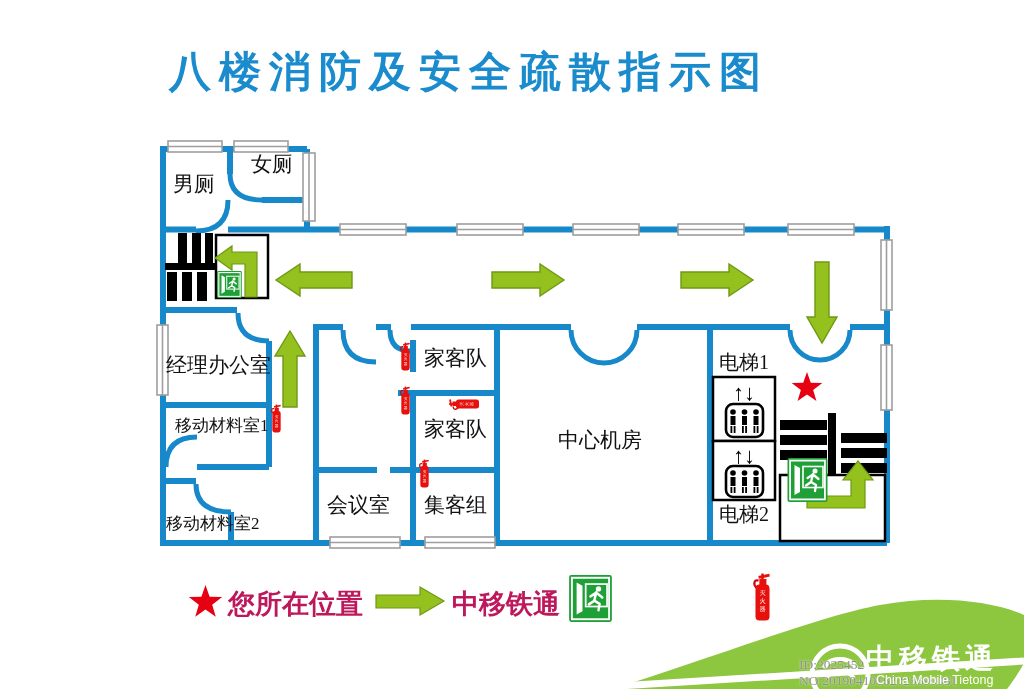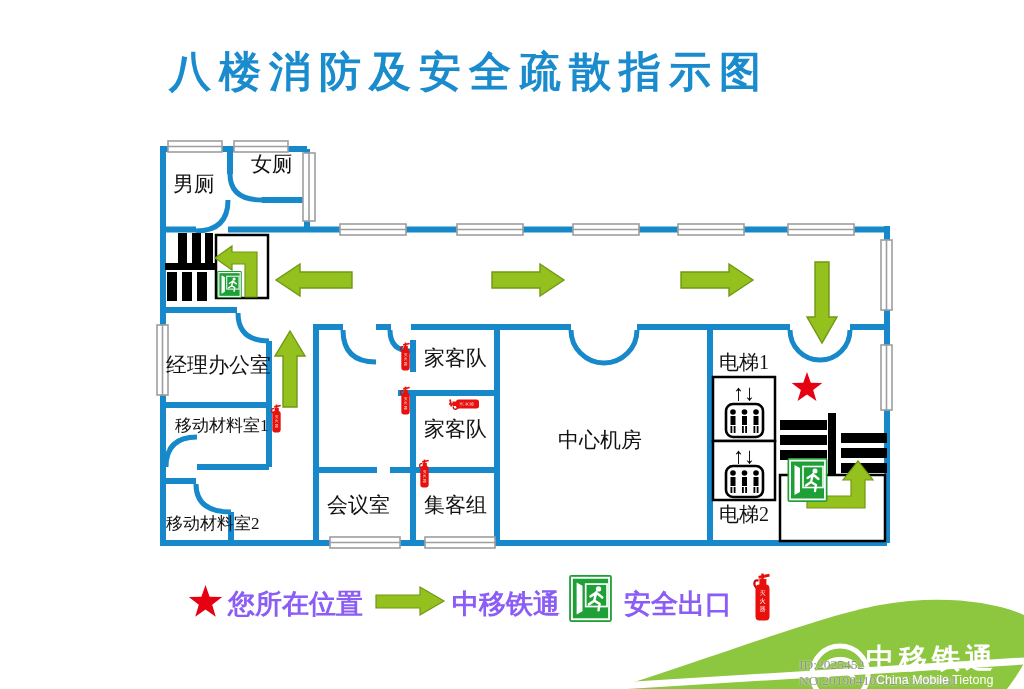--- a/index.html
+++ b/index.html
@@ -2,21 +2,21 @@
 <html><head>
 <meta charset="utf-8">
 <style>
   html,body{margin:0;padding:0;background:#fff;}
   .stage{position:relative;width:1024px;height:689px;overflow:hidden;background:#fff;
          font-family:"Liberation Serif",serif;}
   .page-title{position:absolute;left:0;top:44px;width:938px;text-align:center;
     font-size:42px;font-weight:700;letter-spacing:8px;color:#1a8ccd;white-space:nowrap;}
   .label{position:absolute;color:#111;white-space:nowrap;line-height:1.05;}
   .fs21{font-size:21px;} .fs20{font-size:20px;} .fs17{font-size:17px;}
-  .legend-text{position:absolute;font-size:27px;font-weight:700;color:#8b5cf6;white-space:nowrap;}
+  .legend-text{position:absolute;font-size:27px;font-weight:700;color:#be185d;white-space:nowrap;}
   .plan-svg{position:absolute;left:0;top:0;}
   .wm-nipic{position:absolute;left:36px;top:645px;font-size:21px;font-weight:700;font-style:italic;
     color:#f4f4f4;text-shadow:0 0 1px #c9c9c9,0 0 1px #c9c9c9;letter-spacing:1px;}
   .wm-id{position:absolute;left:799px;top:657px;font-size:13.5px;color:#8f8f8f;
     font-family:Liberation Serif, serif;text-shadow:0 0 2px #fff;}
   .brand-cn{position:absolute;left:866px;top:640px;font-size:28px;font-weight:700;color:#fff;
     letter-spacing:5px;white-space:nowrap;}
   .brand-en{position:absolute;left:876px;top:673px;font-size:12.5px;color:#fff;
     font-family:"Liberation Sans",sans-serif;white-space:nowrap;}
 </style>
@@ -230,18 +230,17 @@
   <div class="label fs21" style="left:327px;top:494px;">会议室</div>
   <div class="label fs21" style="left:424px;top:347px;">家客队</div>
   <div class="label fs21" style="left:424px;top:418px;">家客队</div>
   <div class="label fs21" style="left:424px;top:494px;">集客组</div>
   <div class="label fs21" style="left:558px;top:429px;">中心机房</div>
   <div class="label fs20" style="left:719px;top:352px;">电梯1</div>
   <div class="label fs20" style="left:719px;top:504px;">电梯2</div>
 
   <div class="legend-text" style="left:228px;top:586px;">您所在位置</div>
   <div class="legend-text" style="left:452px;top:586px;">中移铁通</div>
-  <div class="legend-text" style="left:624px;top:586px;">安全出口</div>
 
   <div class="wm-id">ID:2025452 NO:20190410162323690081</div>
   <div class="brand-cn">中移铁通</div>
   <div class="brand-en">China Mobile Tietong</div>
 </div>
 
 </body></html>

